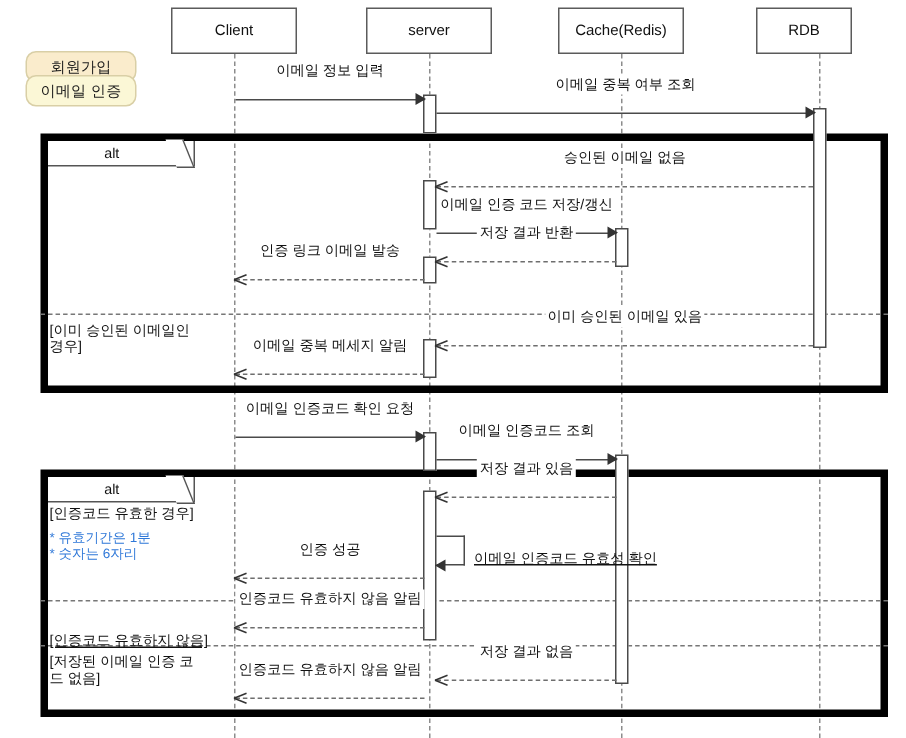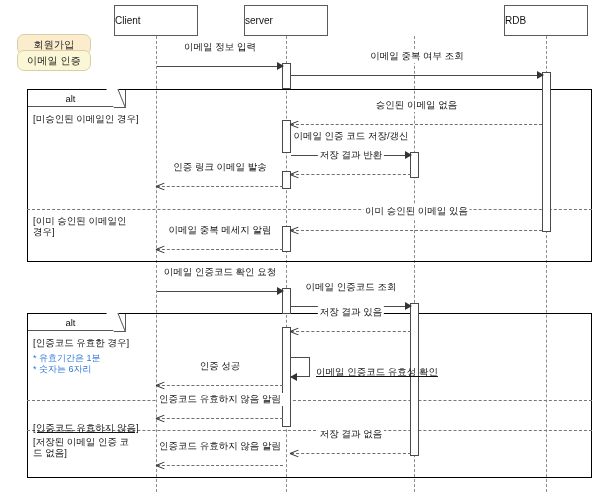--- a/index.html
+++ b/index.html
@@ -27,20 +27,21 @@
     letter-spacing:.2px;
     box-sizing:border-box;
   }
   
   .head{
     position:absolute;
     border:1px solid #5b5b5b;
     background:#ffffff;
     display:flex;
     align-items:center;
+    justify-content:center;
     font-size:10px;
     color:#111;
     box-sizing:border-box;
   }
   .lifeline{
     position:absolute;
     width:0;
     border-left:1px dashed #8c8c8c;
   }
   
@@ -110,21 +111,21 @@
     margin-left:6px;
     bottom:-2px;
     font-size:9.5px;
     color:#111;
     white-space:nowrap;
     text-decoration:underline;
   }
   
   .frame{
     position:absolute;
-    border:1px solid #000000;
+    border:5px solid #000000;
     box-sizing:border-box;
     background:transparent;
   }
   .frame-tab{
     position:absolute;
     left:0;top:0;
     height:17px;
     box-sizing:border-box;
     border-right:1px solid #555;
     border-bottom:1px solid #555;
@@ -180,35 +181,37 @@
   <div class="head" style="left:114px;top:5px;width:84px;height:31px;">
     <span>Client</span>
   </div>
   <div class="lifeline" style="left:156px;top:36px;height:456px;"></div>
 
   <div class="head" style="left:244px;top:5px;width:84px;height:31px;">
     <span>server</span>
   </div>
   <div class="lifeline" style="left:286px;top:36px;height:456px;"></div>
 
+  <div class="head" style="left:372px;top:5px;width:84px;height:31px;">
+    <span>Cache(Redis)</span>
+  </div>
   <div class="lifeline" style="left:414px;top:36px;height:456px;"></div>
 
-  <div class="head" style="left:504px;top:5px;width:84px;height:31px;">
+  <div class="head" style="left:504px;top:5px;width:64px;height:31px;">
     <span>RDB</span>
   </div>
   <div class="lifeline" style="left:546px;top:36px;height:456px;"></div>
 
   <div class="frame" style="left:27px;top:89px;width:565px;height:173px;">
     <div class="frame-tab" style="width:98px;">
       <div class="tab-clip"></div>
       <div class="tab-label">alt</div>
     </div>
   </div>
   <div class="divider" style="left:27px;top:209px;width:565px;"></div>
-  <div class="guard" style="left:33px;top:113px;width:120px;">[미승인된 이메일인 경우]</div>
   <div class="guard" style="left:33px;top:215px;width:95px;">[이미 승인된 이메일인 경우]</div>
 
   <div class="frame" style="left:27px;top:313px;width:565px;height:165px;">
     <div class="frame-tab" style="width:98px;">
       <div class="tab-clip"></div>
       <div class="tab-label">alt</div>
     </div>
   </div>
   <div class="divider" style="left:27px;top:400px;width:565px;"></div>
   <div class="divider" style="left:27px;top:430px;width:565px;"></div>

